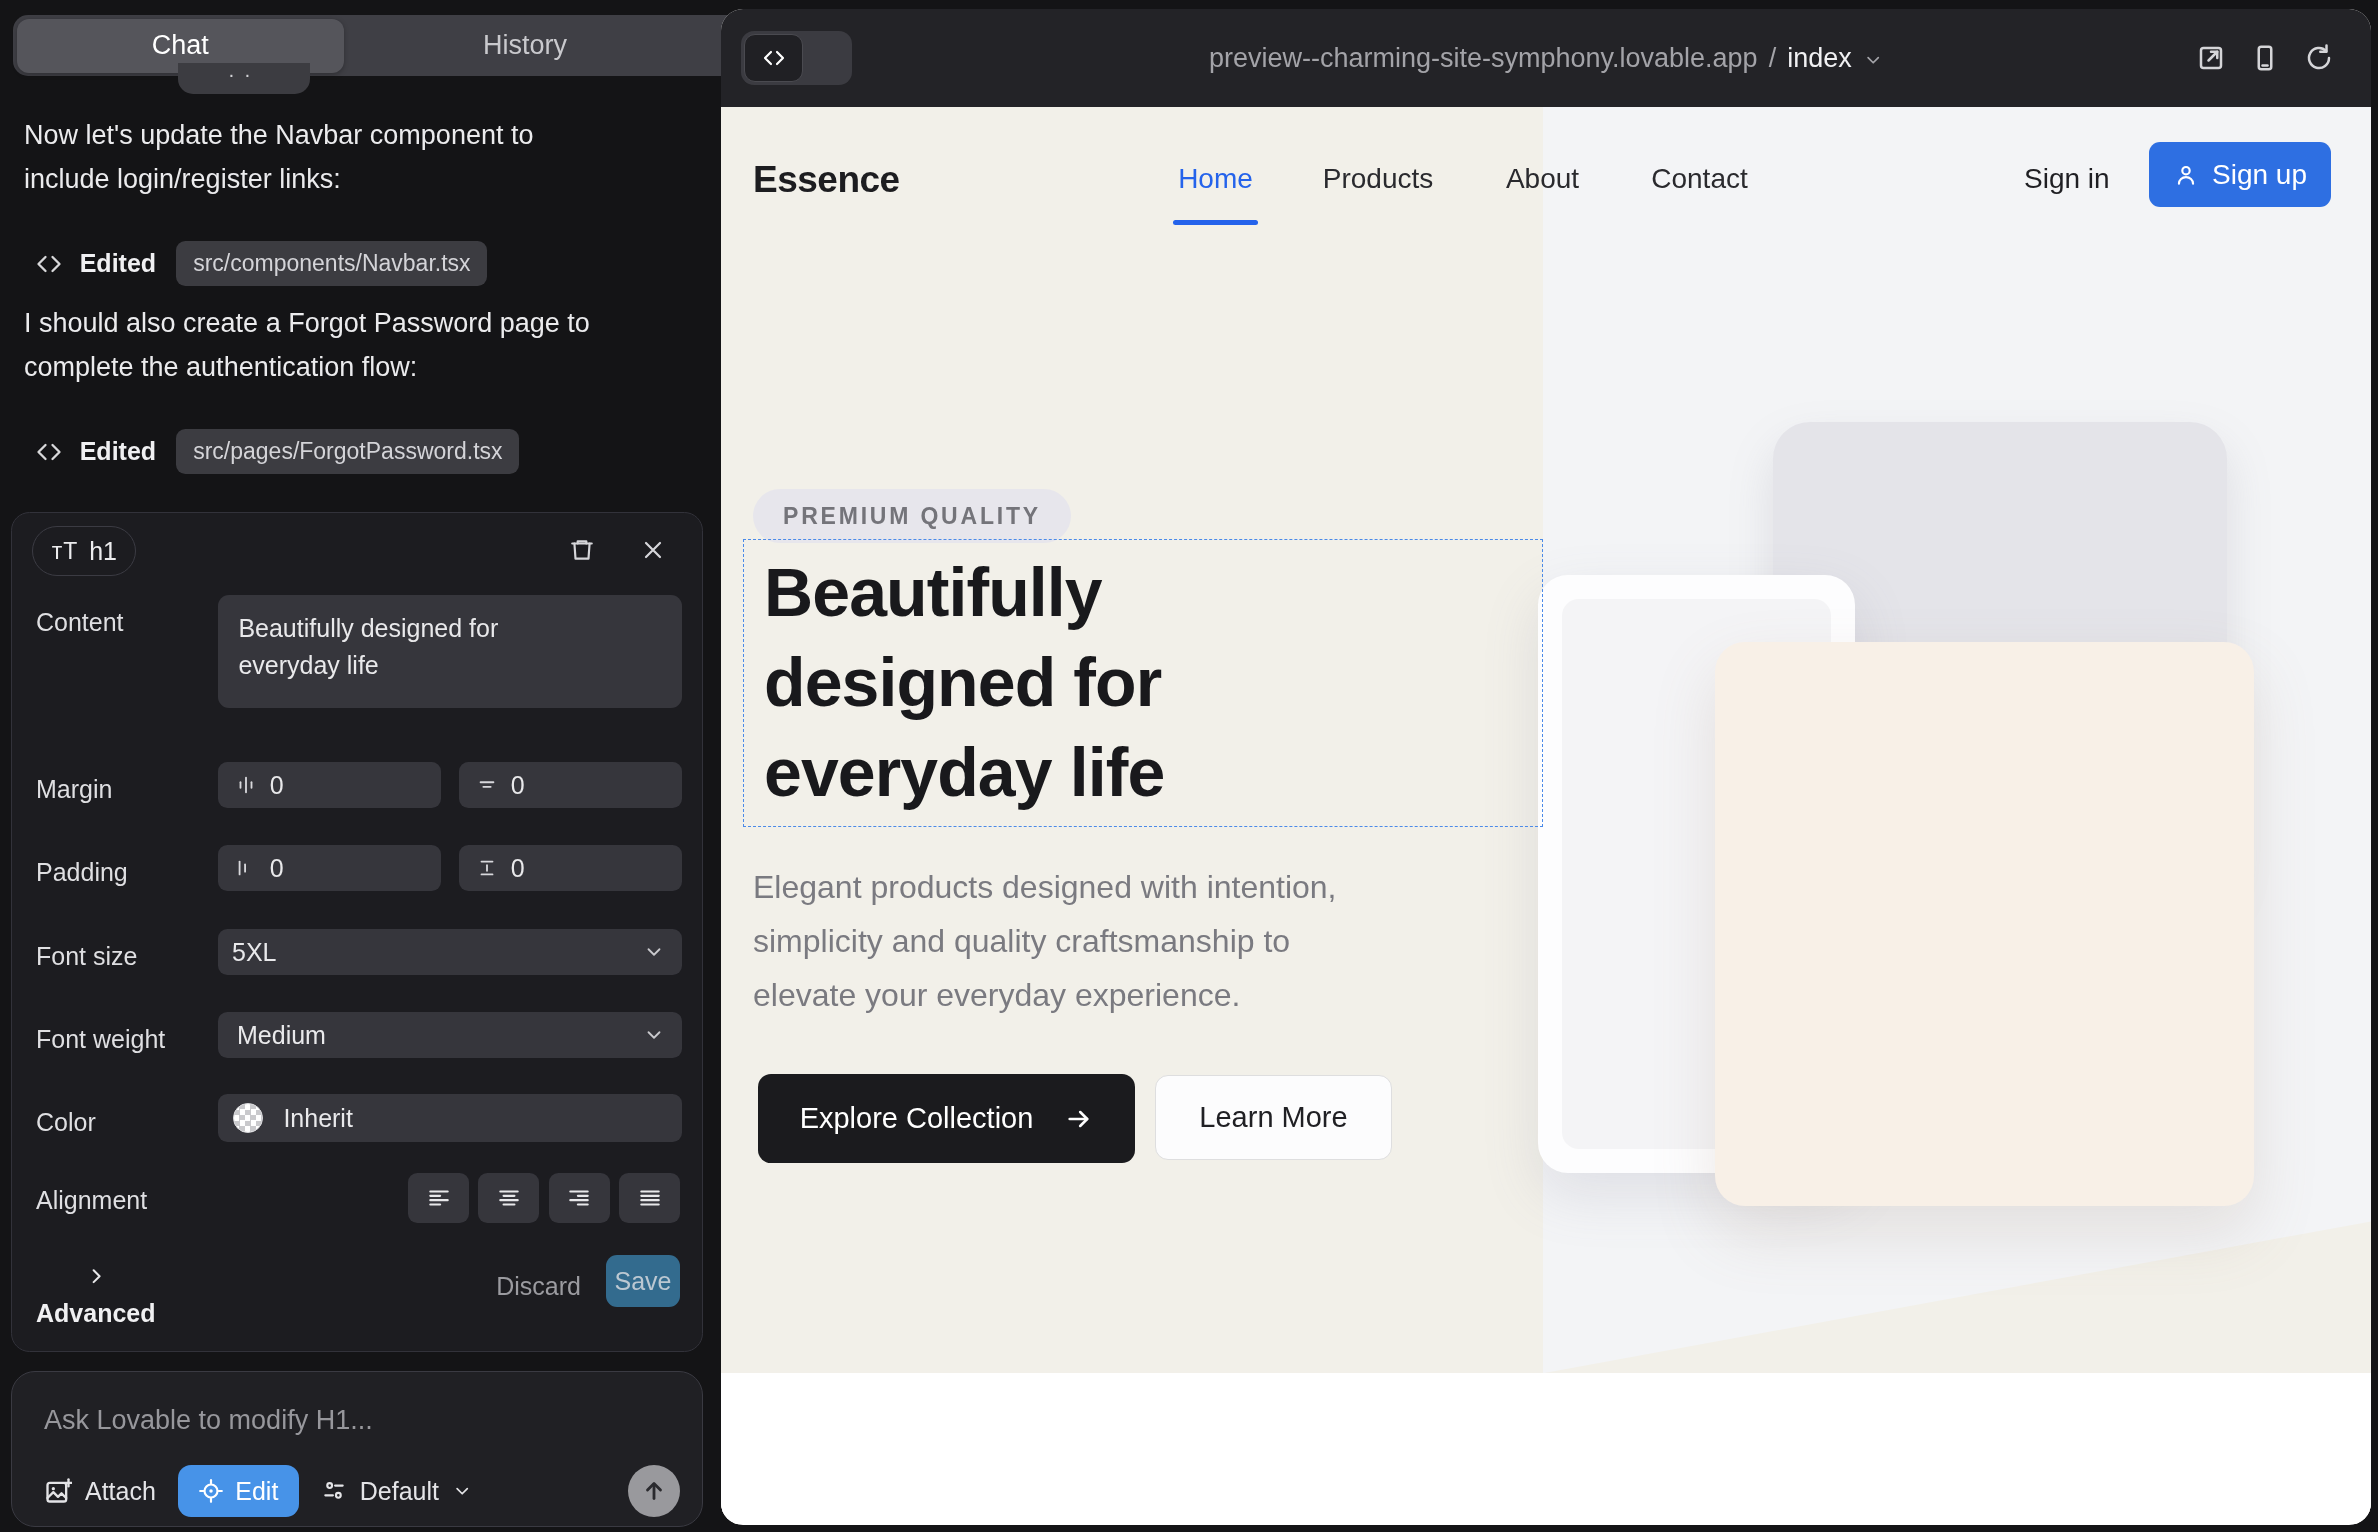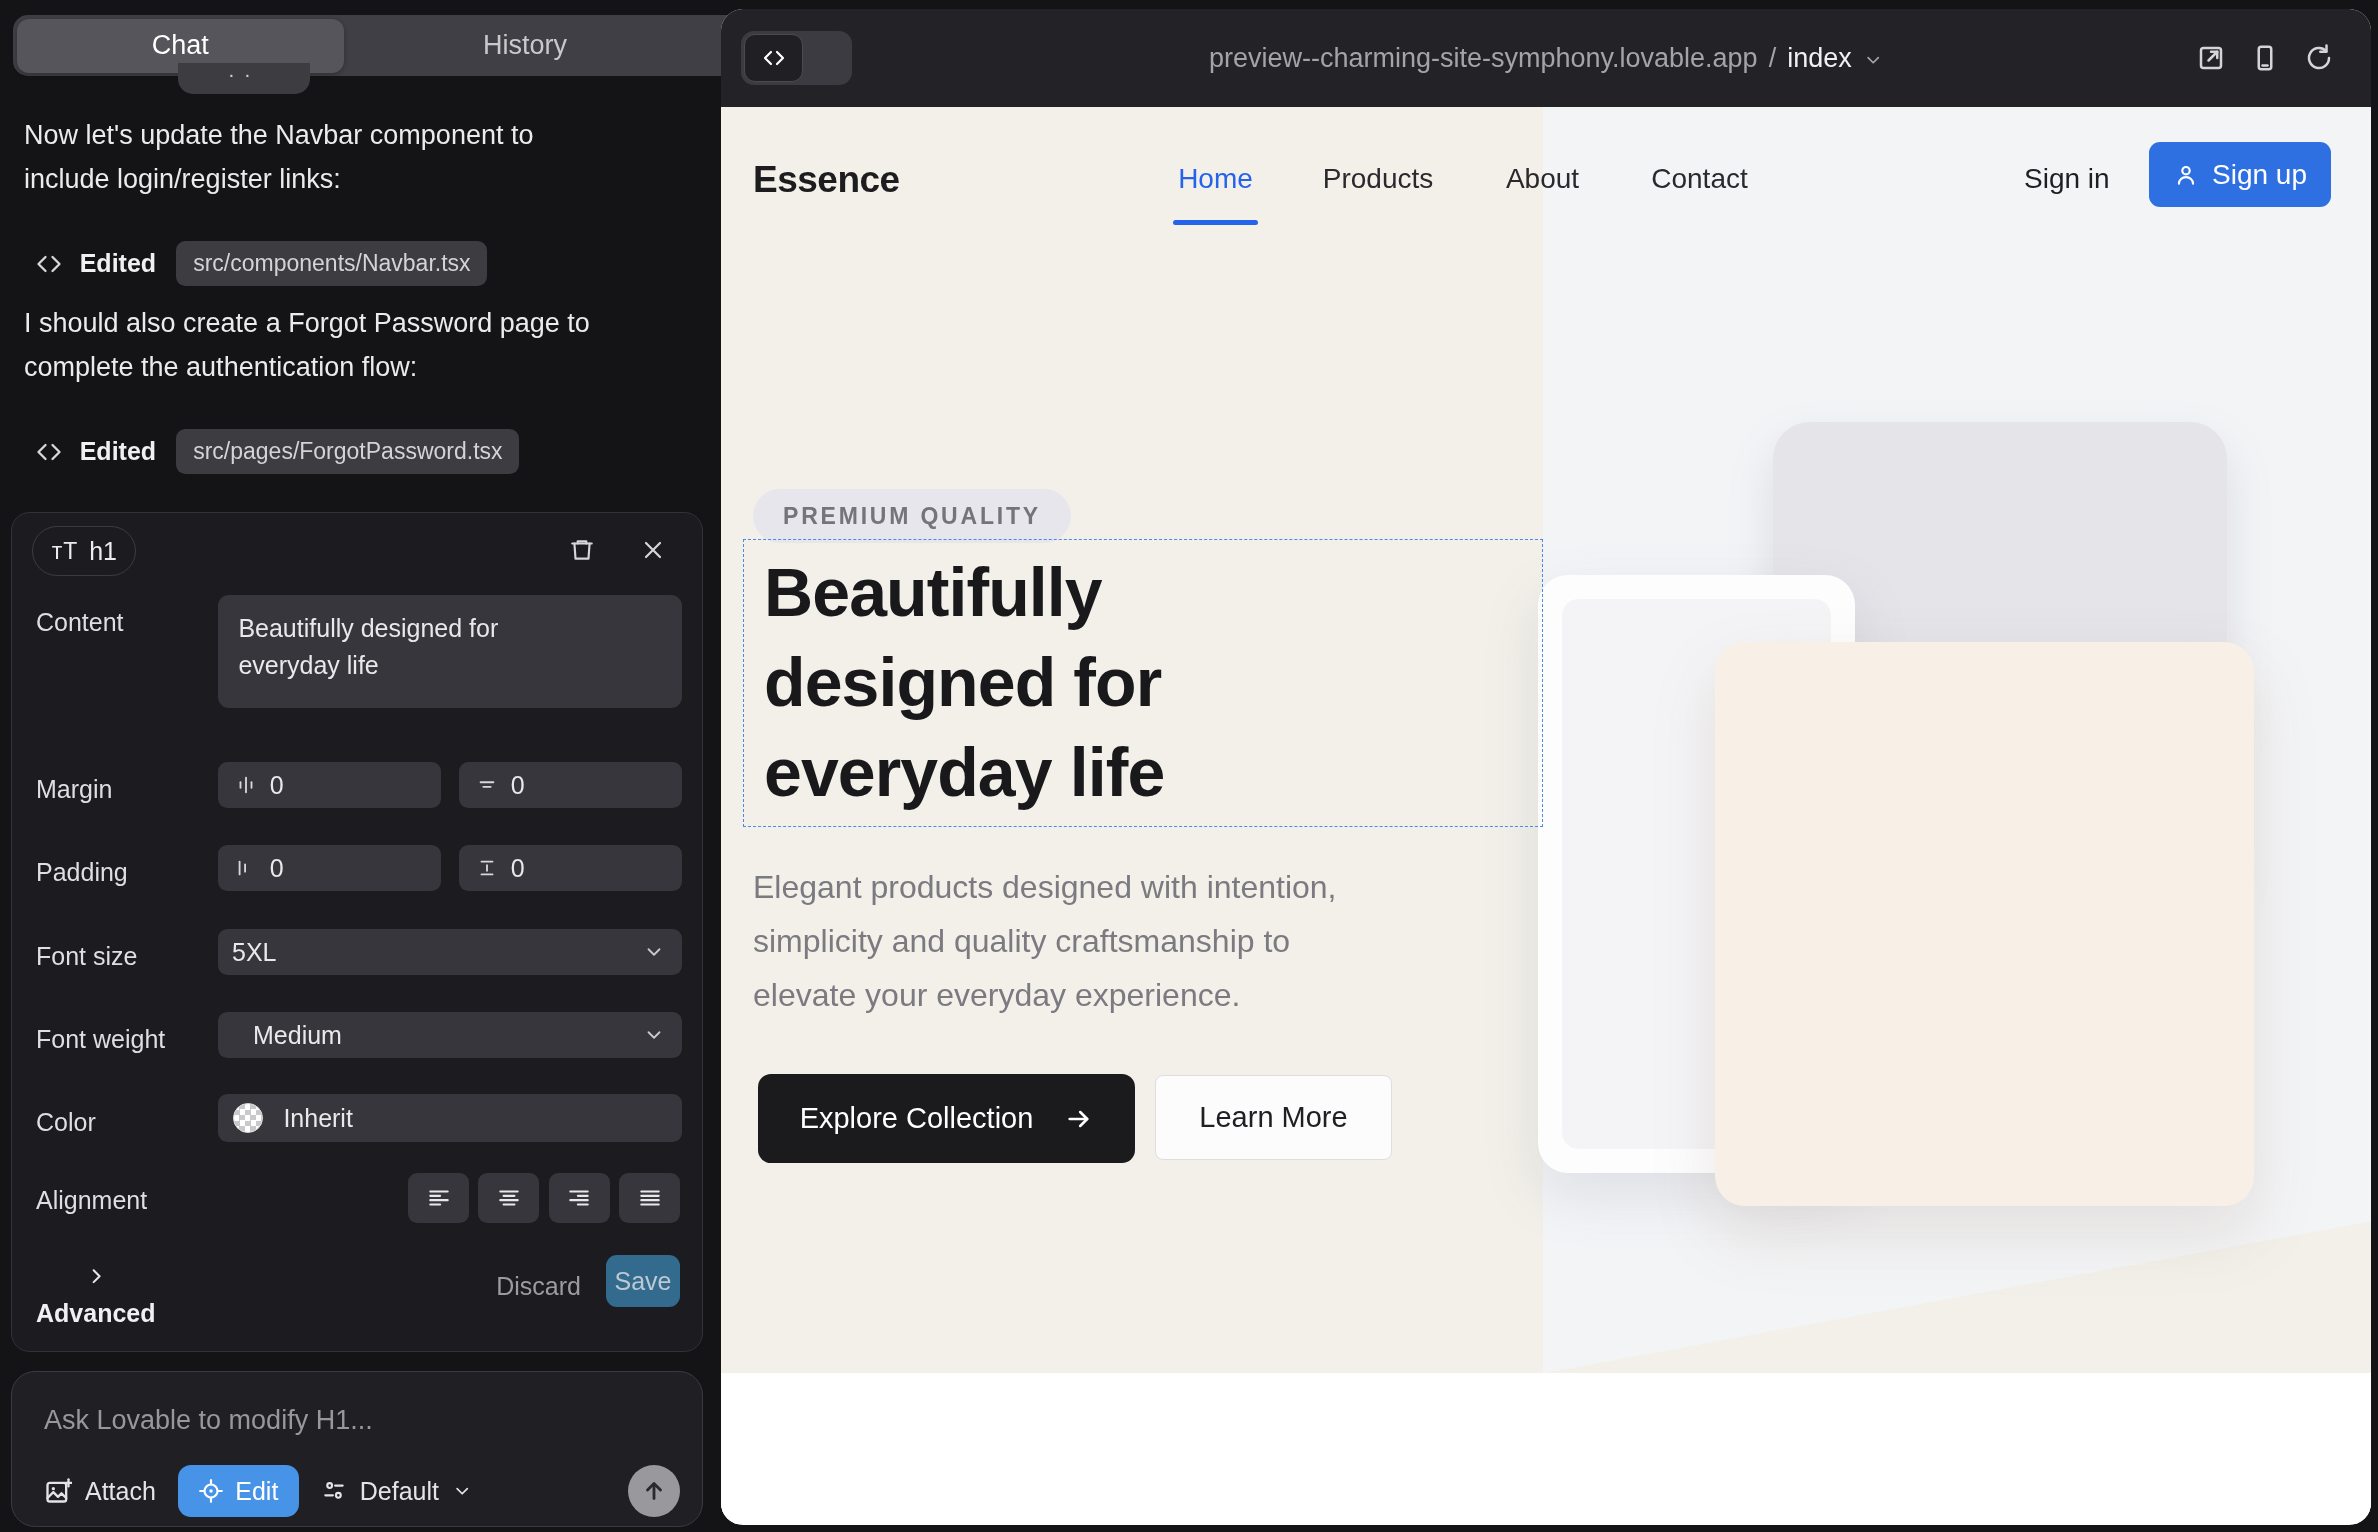--- a/index.html
+++ b/index.html
@@ -76,21 +76,21 @@
   .signup { position:absolute; left:1428px; top:35px; width:182px; height:65px; background:#2e6fe2; border-radius:11px;
     color:#ffffff; font-size:28px; display:flex; align-items:center; justify-content:center; gap:13px; }
 
   .badge { position:absolute; left:32px; top:382px; height:54px; border-radius:927px; background:#e7e6ec; padding:0 30px;
     display:flex; align-items:center; color:#74747a; font-size:23px; letter-spacing:2.8px; font-weight:bold; }
   .sel-box { position:absolute; left:22px; top:432px; width:800px; height:288px; border:1.9px dashed #4b8ae8; }
   .hero-h1 { position:absolute; left:43px; top:440px; font-size:68px; font-weight:600; line-height:90px; color:#19191c; letter-spacing:-0.9px; }
   .hero-p { position:absolute; left:32px; top:753px; font-size:32px; line-height:54px; color:#7a7a80; }
   .cta-primary { position:absolute; left:31px; top:967px; width:377px; height:89px; background:#1b1b1e; border-radius:13px;
     color:#ffffff; font-size:29px; display:flex; align-items:center; justify-content:center; gap:32px;margin-left:6px; }
-  .cta-secondary { position:absolute; left:434px; top:968px; width:237px; height:85px; background:#fcfcfd; border:1.4px solid #dededf; border-radius:8px;
+  .cta-secondary { position:absolute; left:434px; top:968px; width:237px; height:85px; background:#fcfcfd; border:1.4px solid #dededf; border-radius:13px;
     color:#202024; font-size:29px; display:flex; align-items:center; justify-content:center; }
 </style>
 </head>
 <body>
 
 <div id="sidebar">
 
   <div class="tabsbar">
     <div class="tab-active">Chat</div>
     <div class="tab-inactive">History</div>
@@ -201,21 +201,21 @@
       <span style="margin-left:14px;">5XL</span>
       <span class="select-chevron">
         <svg width="22" height="22" viewBox="0 0 24 24" fill="none" stroke="currentColor" stroke-width="2" stroke-linecap="round" stroke-linejoin="round">
             <polyline points="6 9 12 15 18 9"></polyline>
           </svg>
       </span>
     </div>
 
     <div class="row-label" style="top:512px;">Font weight</div>
     <div class="field" style="left:206px; top:499px; width:464px; height:46px;">
-      <span style="margin-left:35px;">Medium</span>
+      <span style="margin-left:19px;">Medium</span>
       <span class="select-chevron">
         <svg width="22" height="22" viewBox="0 0 24 24" fill="none" stroke="currentColor" stroke-width="2" stroke-linecap="round" stroke-linejoin="round">
             <polyline points="6 9 12 15 18 9"></polyline>
           </svg>
       </span>
     </div>
 
     <div class="row-label" style="top:595px;">Color</div>
     <div class="field" style="left:206px; top:581px; width:464px; height:48px;">
       <span class="swatch"></span>

